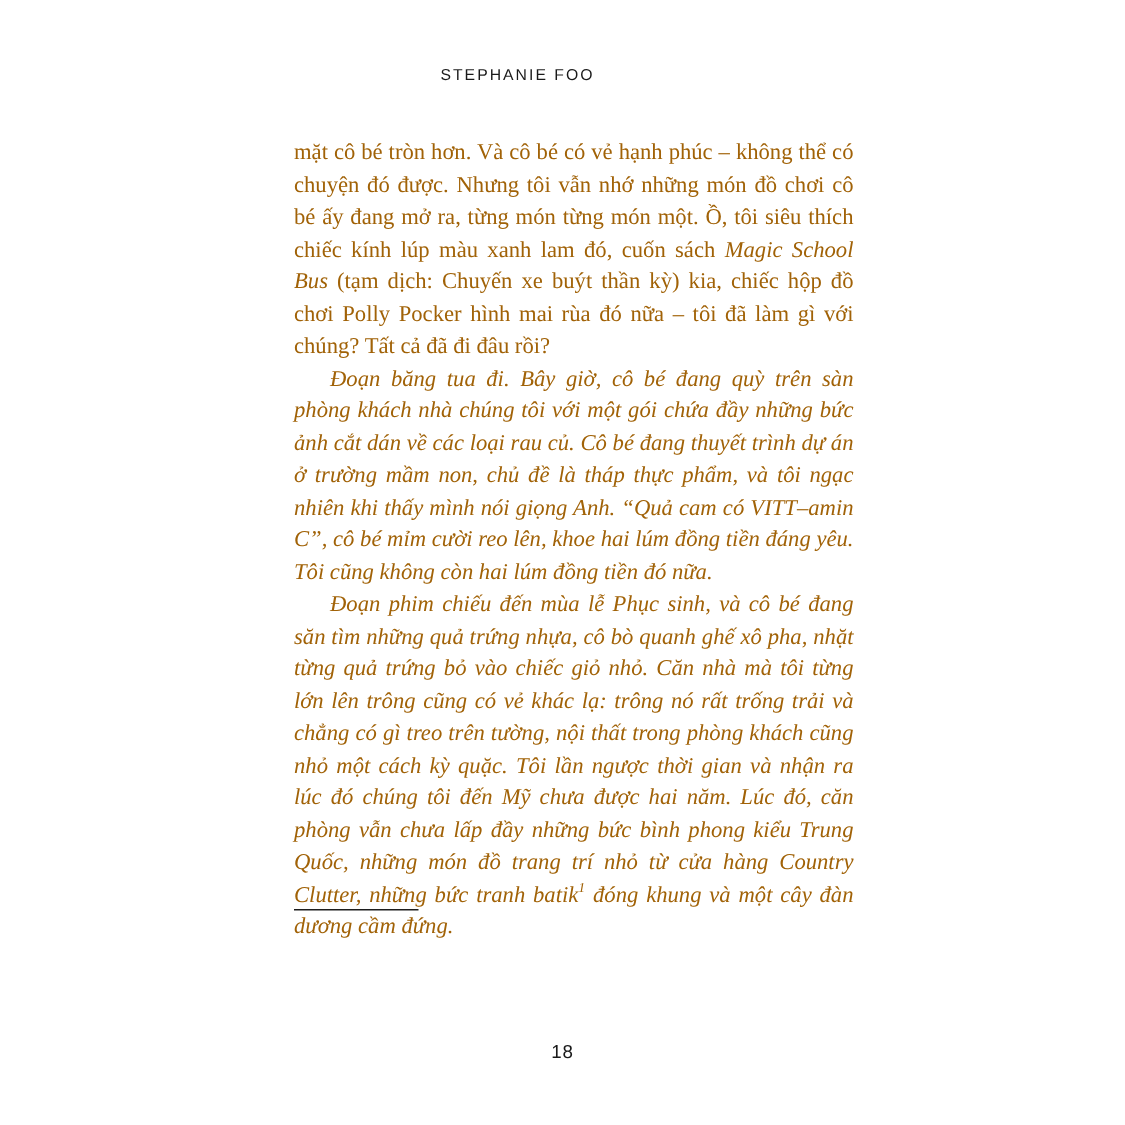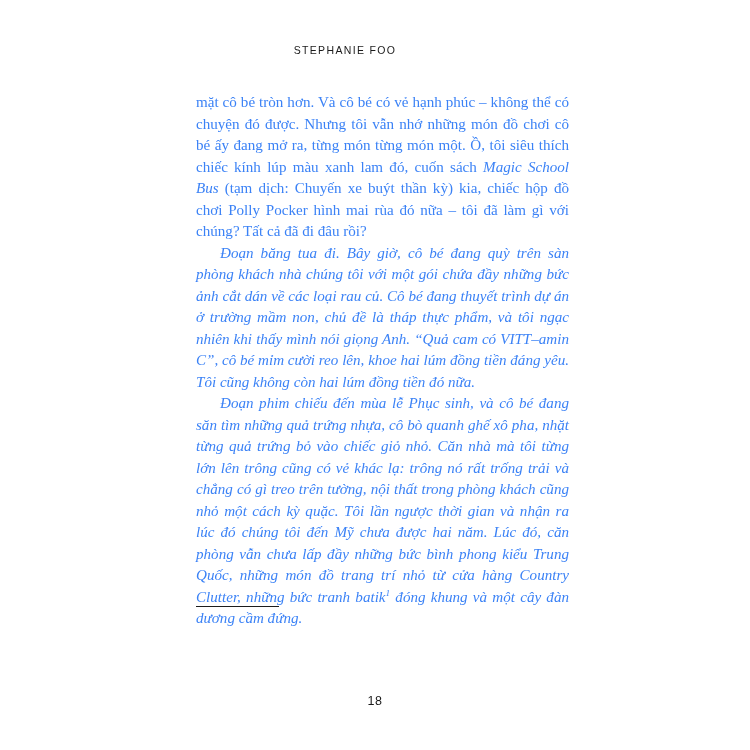--- a/index.html
+++ b/index.html
@@ -44,21 +44,21 @@
     left: 196px;
     width: 373px;
   }
 
   .para {
     margin: 0;
     font-size: 15.1px;
     line-height: 21.5px;
     text-align: justify;
     text-justify: inter-word;
-    color: #3b82f6;
+    color: #a16207;
     hyphens: none;
   }
   .para.indent {
     text-indent: 24px;
     font-style: italic;
   }
   .para + .para {
     margin-top: 0;
   }
 

